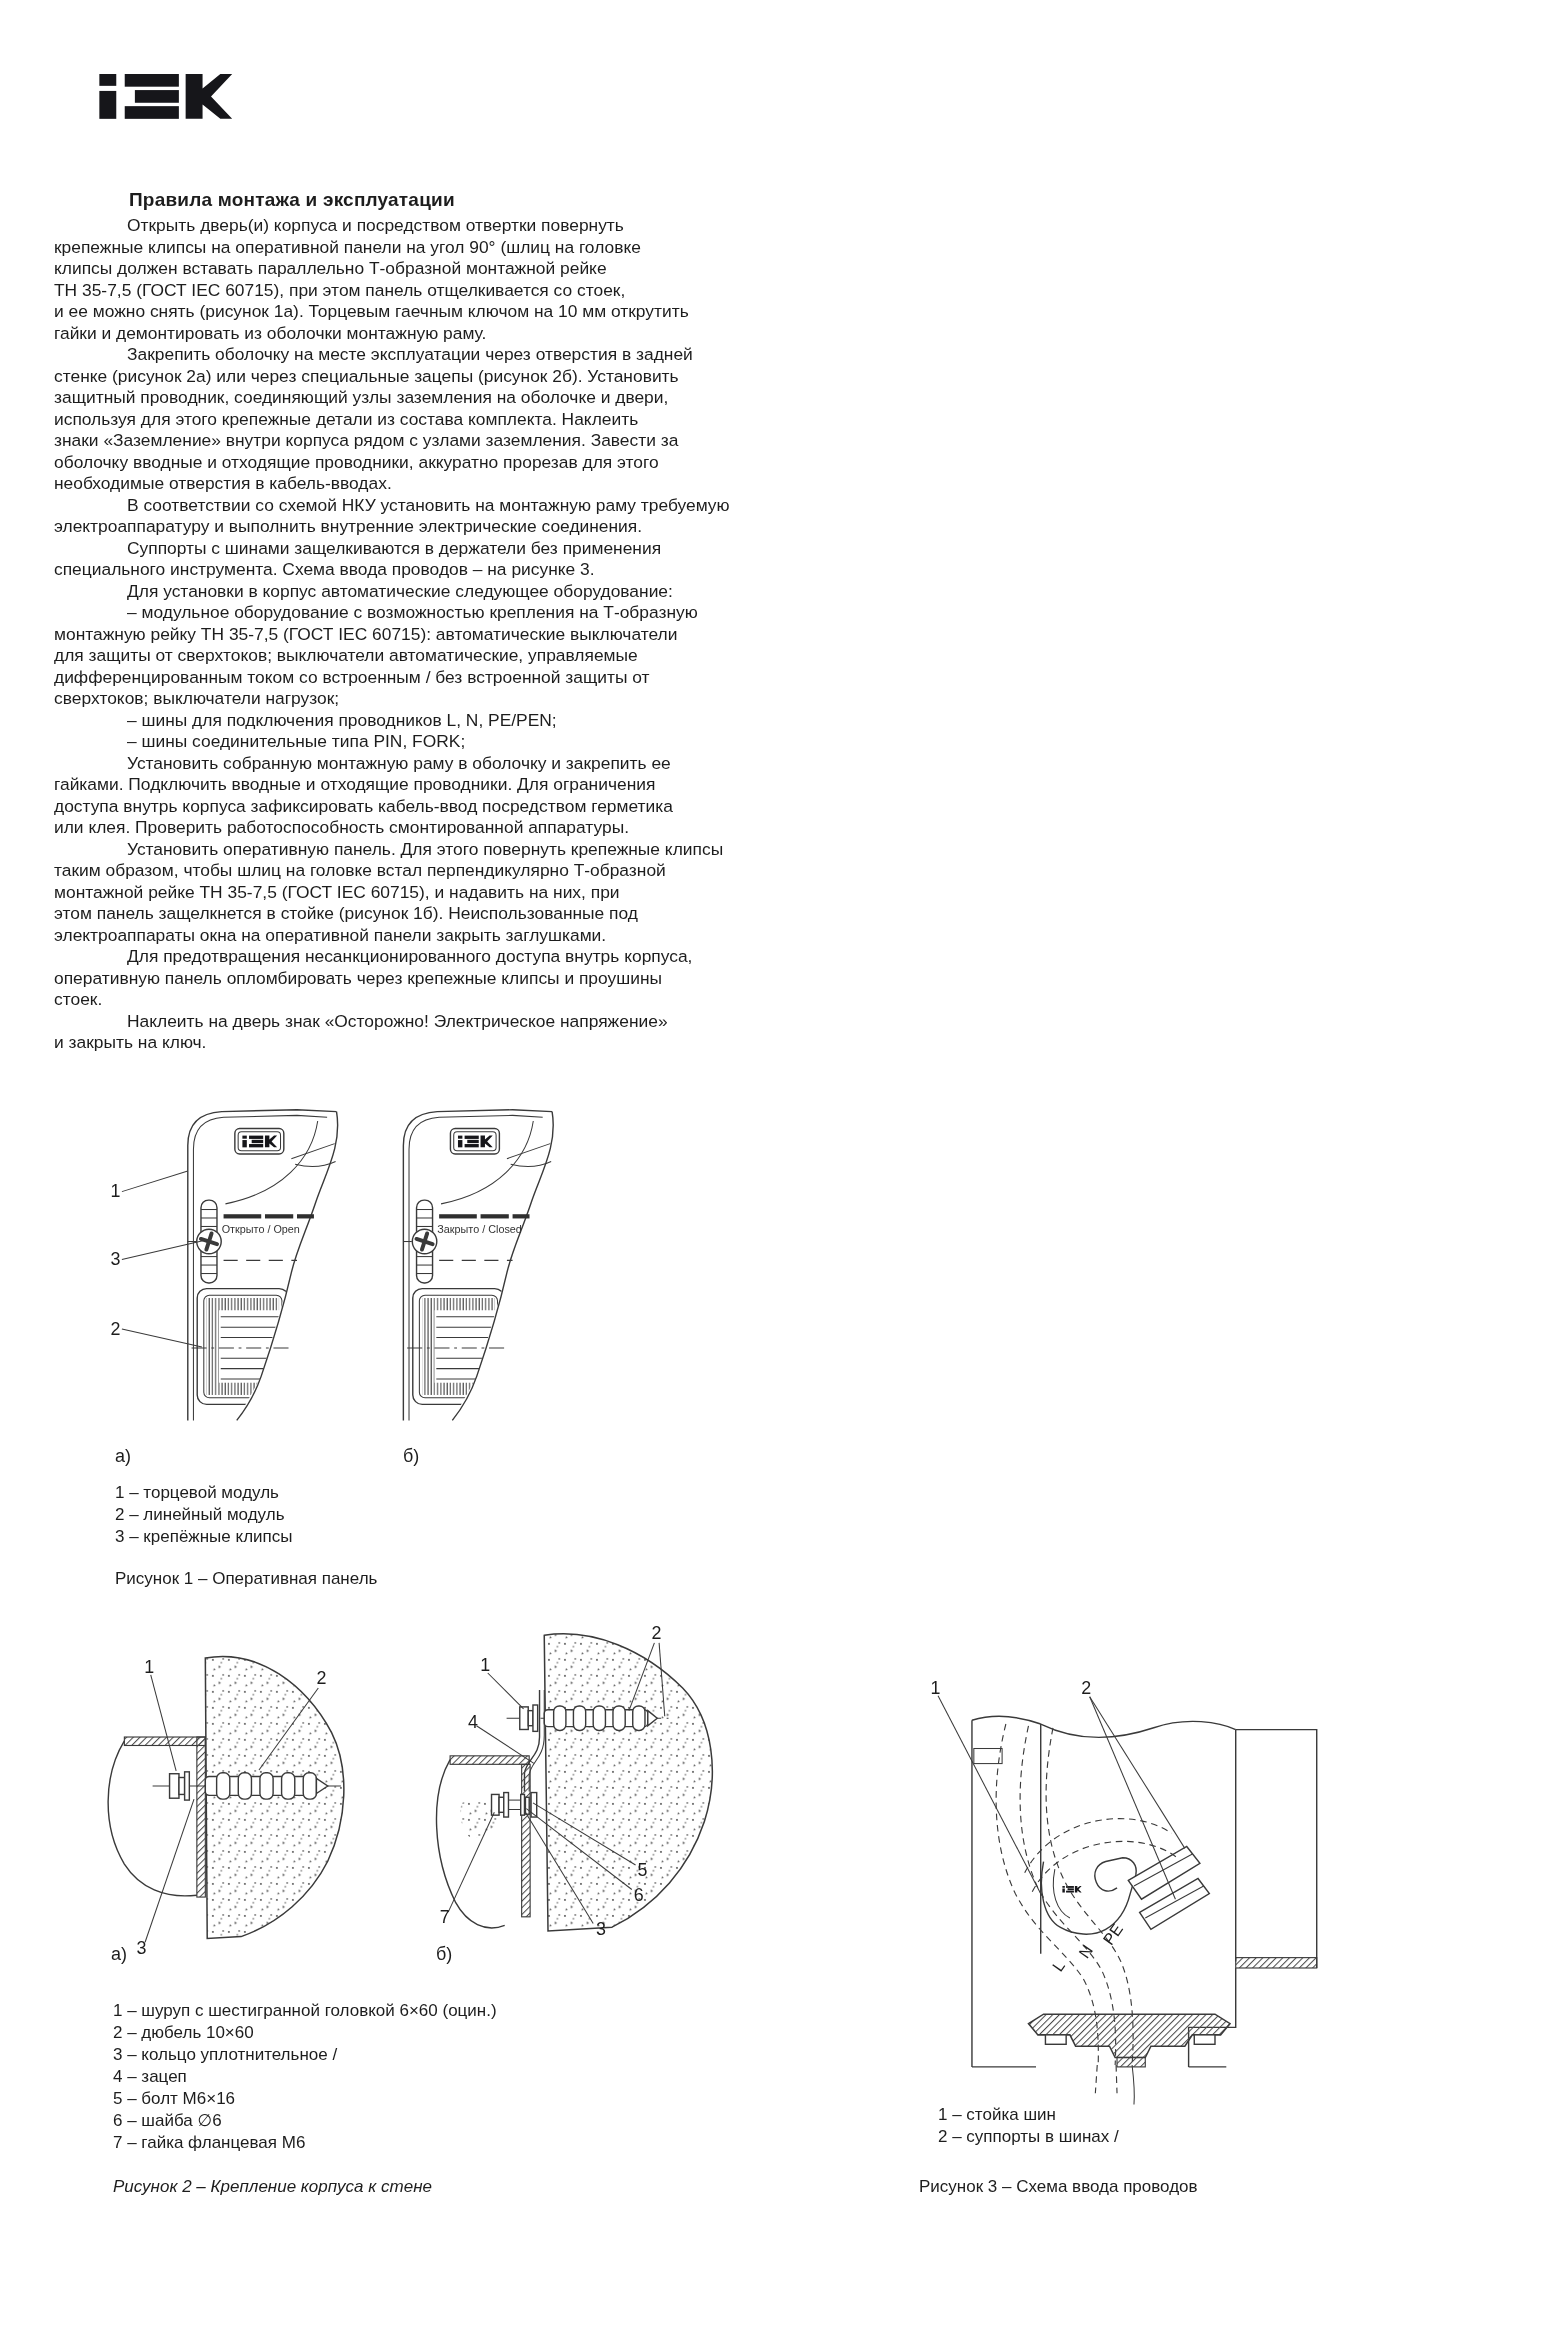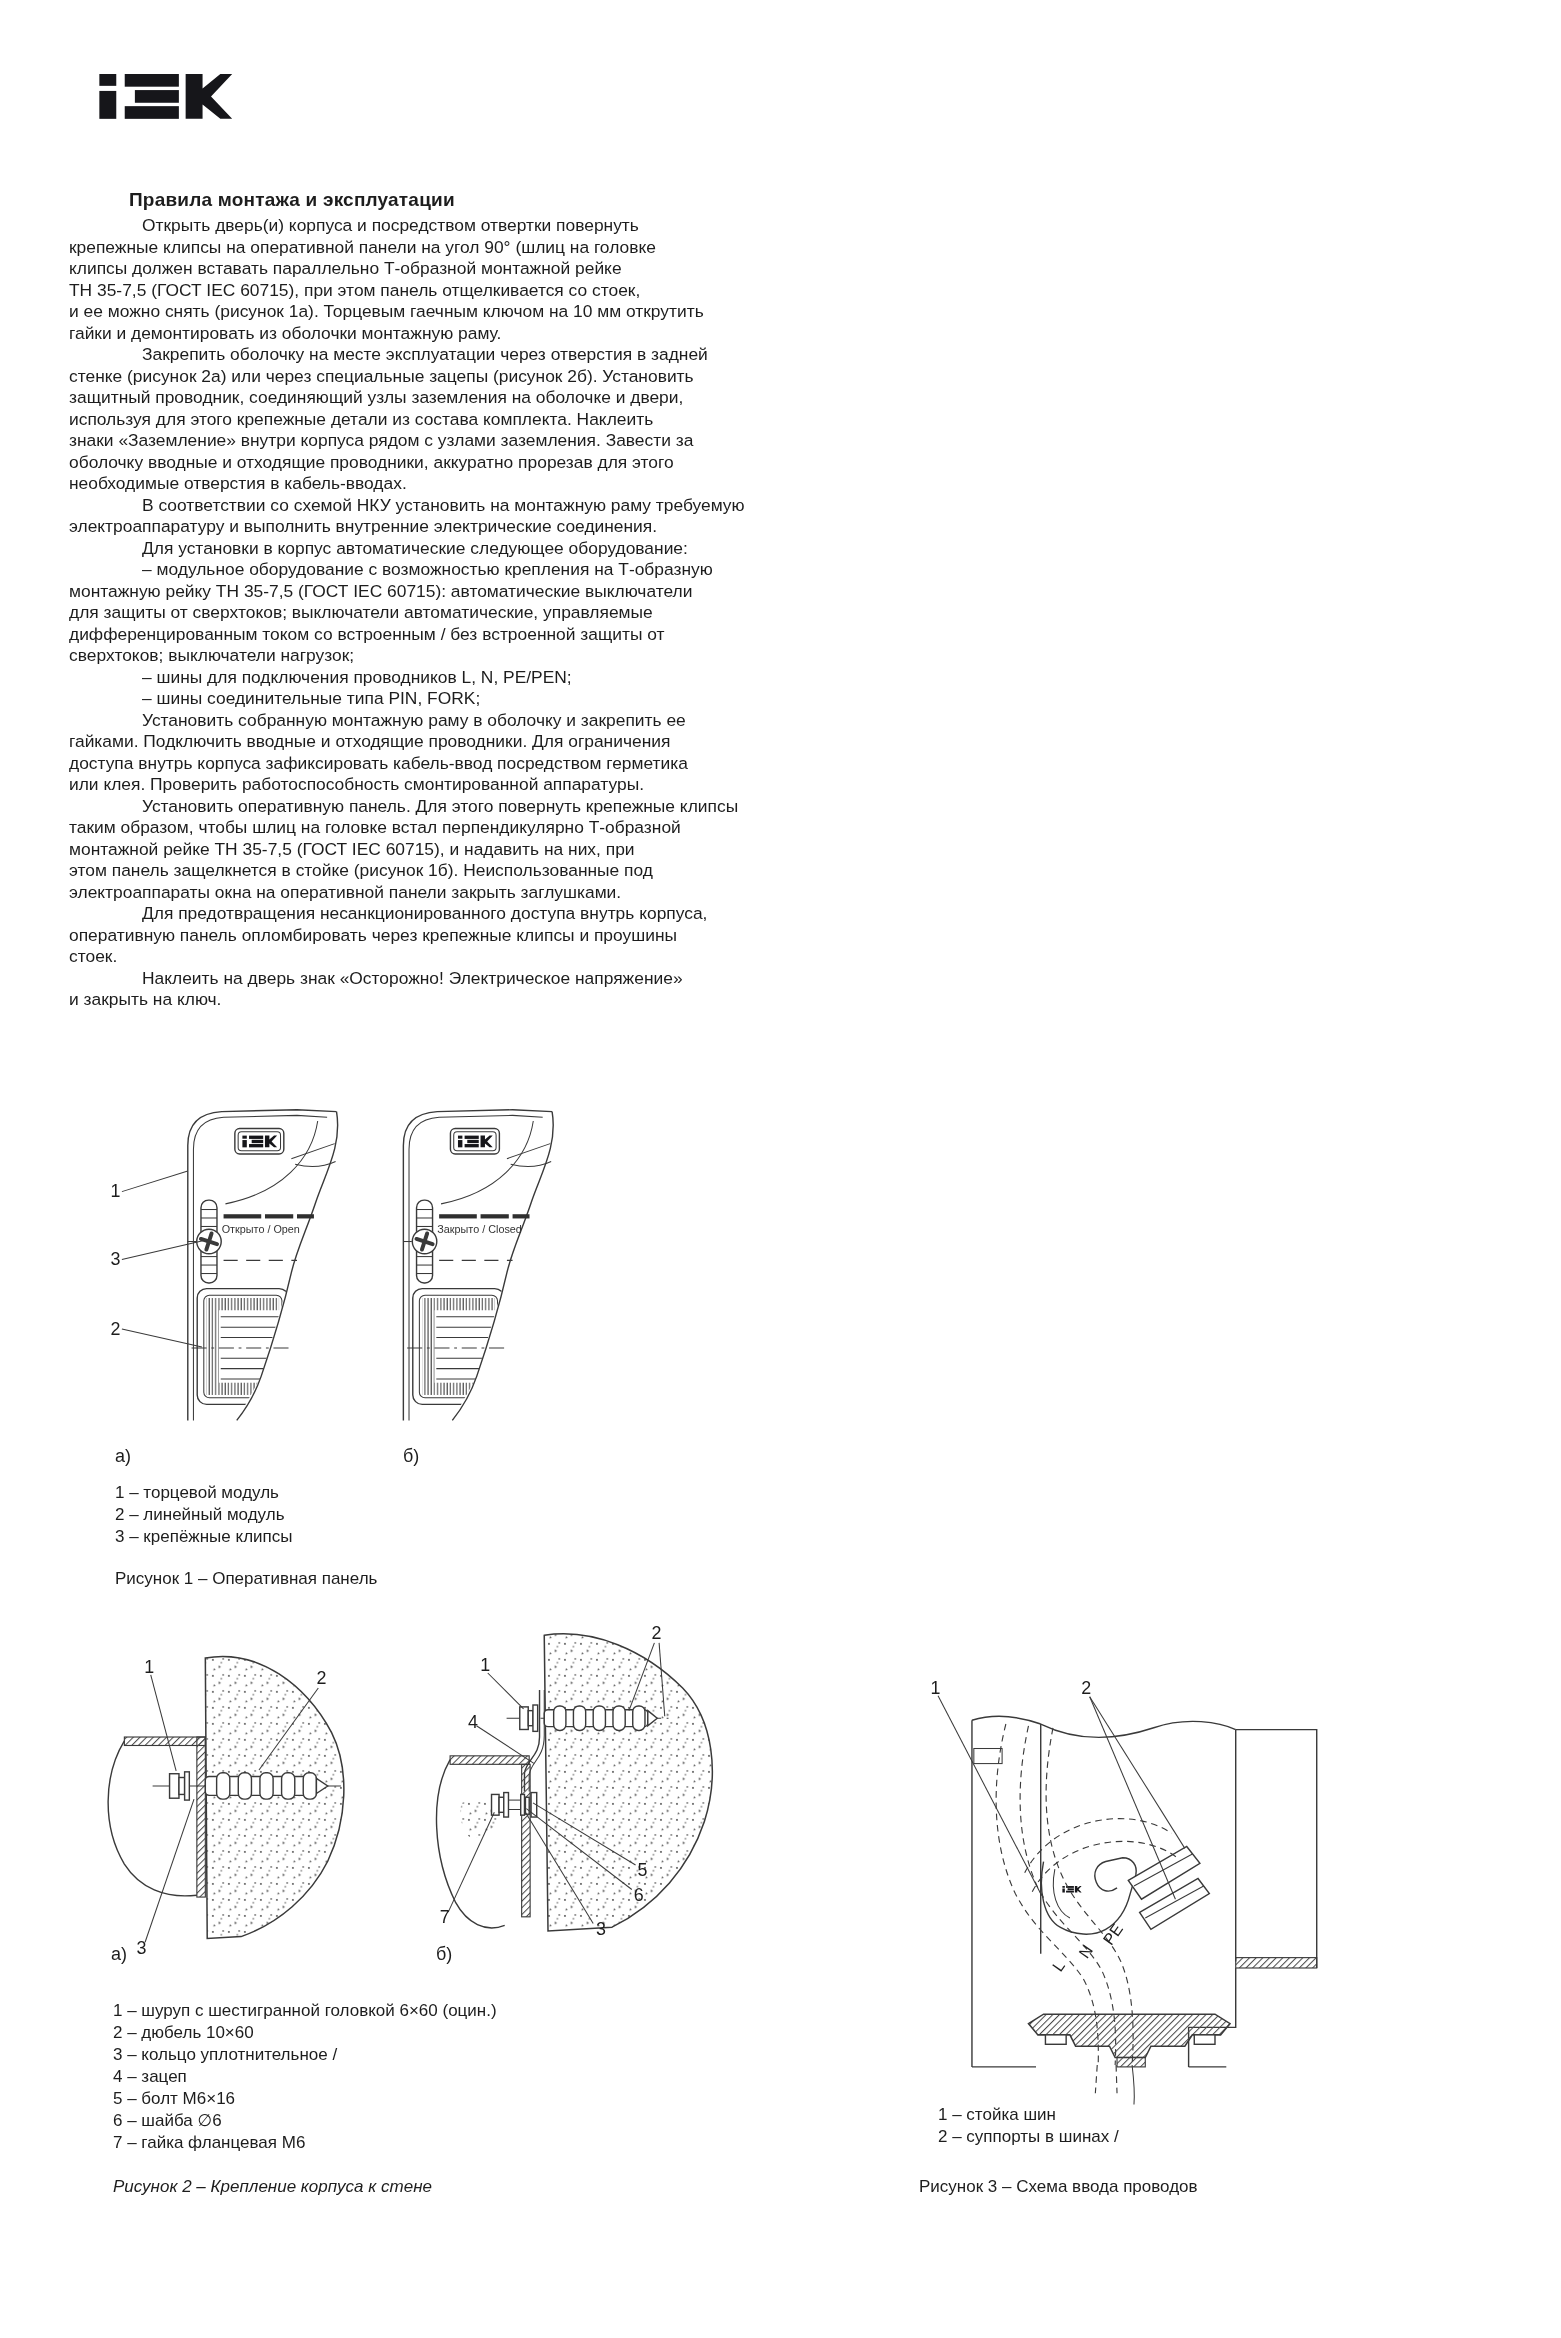--- a/index.html
+++ b/index.html
@@ -1,21 +1,21 @@
 <!DOCTYPE html>
 <html lang="ru" style="font-size:15px"><head>
 <meta charset="utf-8">
 <style>
   html,body{margin:0;padding:0;}
   body{width:1561px;height:2338px;position:relative;background:#ffffff;overflow:hidden;
        font-family:"Liberation Sans","DejaVu Sans",sans-serif;color:#1d1d1d;}
   .abs{position:absolute;}
   .title{left:129px;top:189px;font-size:19px;font-weight:bold;letter-spacing:0.2px;}
   #body-text{left:54px;top:215px;width:810px;font-size:17.4px;line-height:21.5px;}
-  .para{white-space:pre-line;text-indent:73px;margin-left:15px;}
+  .para{white-space:pre-line;text-indent:73px;}
   .sub-label{font-size:18px;}
   .legend{font-size:17px;line-height:22px;}
   .legend-line{white-space:pre;}
   .caption{font-size:17px;}
   svg{display:block;}
   svg text{font-family:"Liberation Sans","DejaVu Sans",sans-serif;fill:#1d1d1d;}
   .ln{stroke:#3a3a3a;stroke-width:1.5;fill:none;}
   .lnw{stroke:#3a3a3a;stroke-width:1.5;fill:#ffffff;}
   .thin{stroke-width:1.1;}
   .lead{stroke:#3a3a3a;stroke-width:1.1;fill:none;}
@@ -117,20 +117,22 @@
 гайки и демонтировать из оболочки монтажную раму.</div>
     <div class="para">Закрепить оболочку на месте эксплуатации через отверстия в задней
 стенке (рисунок 2а) или через специальные зацепы (рисунок 2б). Установить
 защитный проводник, соединяющий узлы заземления на оболочке и двери,
 используя для этого крепежные детали из состава комплекта. Наклеить
 знаки «Заземление» внутри корпуса рядом с узлами заземления. Завести за
 оболочку вводные и отходящие проводники, аккуратно прорезав для этого
 необходимые отверстия в кабель-вводах.</div>
     <div class="para">В соответствии со схемой НКУ установить на монтажную раму требуемую
 электроаппаратуру и выполнить внутренние электрические соединения.</div>
+    <div class="para">Суппорты с шинами защелкиваются в держатели без применения
+специального инструмента. Схема ввода проводов – на рисунке 3.</div>
     <div class="para">Для установки в корпус автоматические следующее оборудование:</div>
     <div class="para">– модульное оборудование с возможностью крепления на Т-образную
 монтажную рейку ТН 35-7,5 (ГОСТ IEC 60715): автоматические выключатели
 для защиты от сверхтоков; выключатели автоматические, управляемые
 дифференцированным током со встроенным / без встроенной защиты от
 сверхтоков; выключатели нагрузок;</div>
     <div class="para">– шины для подключения проводников L, N, PE/PEN;</div>
     <div class="para">– шины соединительные типа PIN, FORK;</div>
     <div class="para">Установить собранную монтажную раму в оболочку и закрепить ее
 гайками. Подключить вводные и отходящие проводники. Для ограничения

